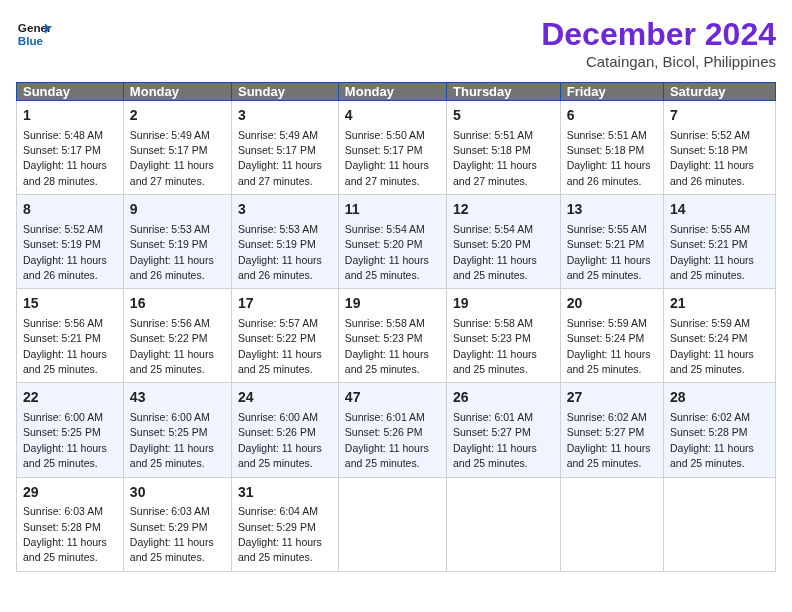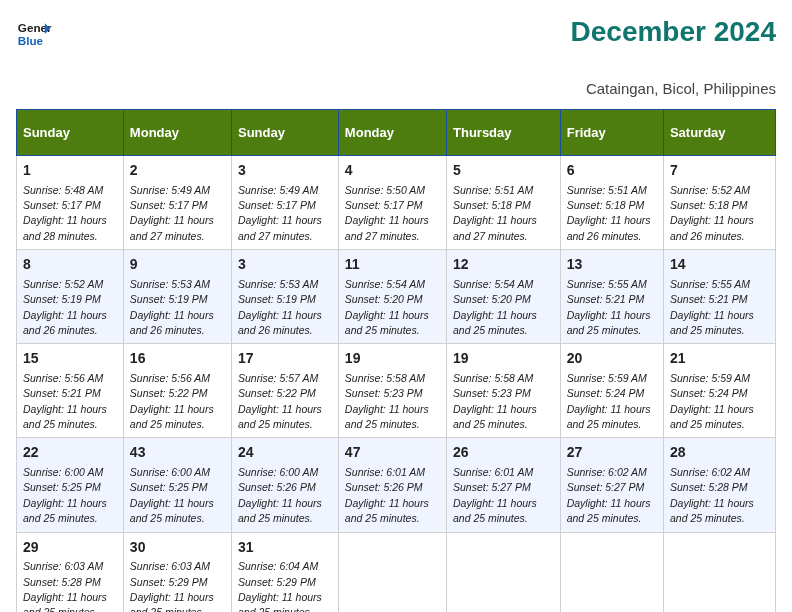--- a/index.html
+++ b/index.html
@@ -22,38 +22,37 @@
       gap: 4px;
     }
     .logo-icon {
       width: 36px;
       height: 36px;
     }
     .title-area {
       text-align: right;
     }
     .main-title {
-      font-size: 28px;
+      font-size: 32px;
       font-weight: bold;
-      color: #0f766e;
+      color: #6d28d9;
     }
     .subtitle {
       font-size: 15px;
       color: #444;
-      margin-top: 32px;
     }
     table {
       width: 100%;
       border-collapse: collapse;
       font-size: 11px;
     }
     thead tr th {
-      background: #4d7c0f;
+      background: #737373;
       color: #fff;
-      padding: 15px 6px;
+      padding: 1px 6px;
       font-size: 13px;
       font-weight: bold;
       text-align: left;
       border: 1px solid #1a4fa0;
     }
     tbody tr td {
       border: 1px solid #d0d0d0;
       padding: 5px 6px;
       vertical-align: top;
       background: #fff;
@@ -65,21 +64,20 @@
     }
     .day-num {
       font-size: 14px;
       font-weight: bold;
       display: block;
       margin-bottom: 2px;
     }
     .day-detail {
       font-size: 10.5px;
       color: #222;
-      font-style: italic;
     }
     td.empty {
       background: #fff !important;
     }
   </style>
 </head>
 <body>
 
 <div class="header-area">
   <div class="logo">

